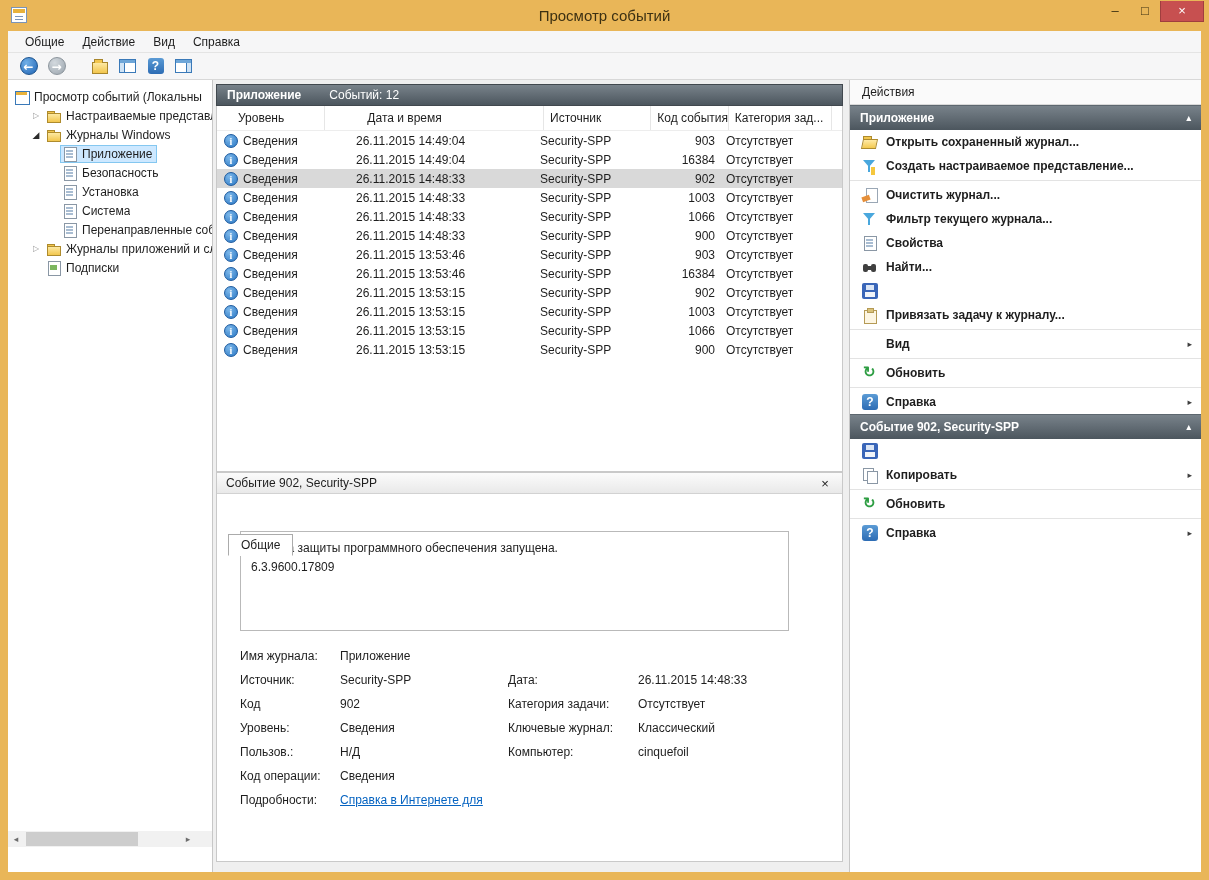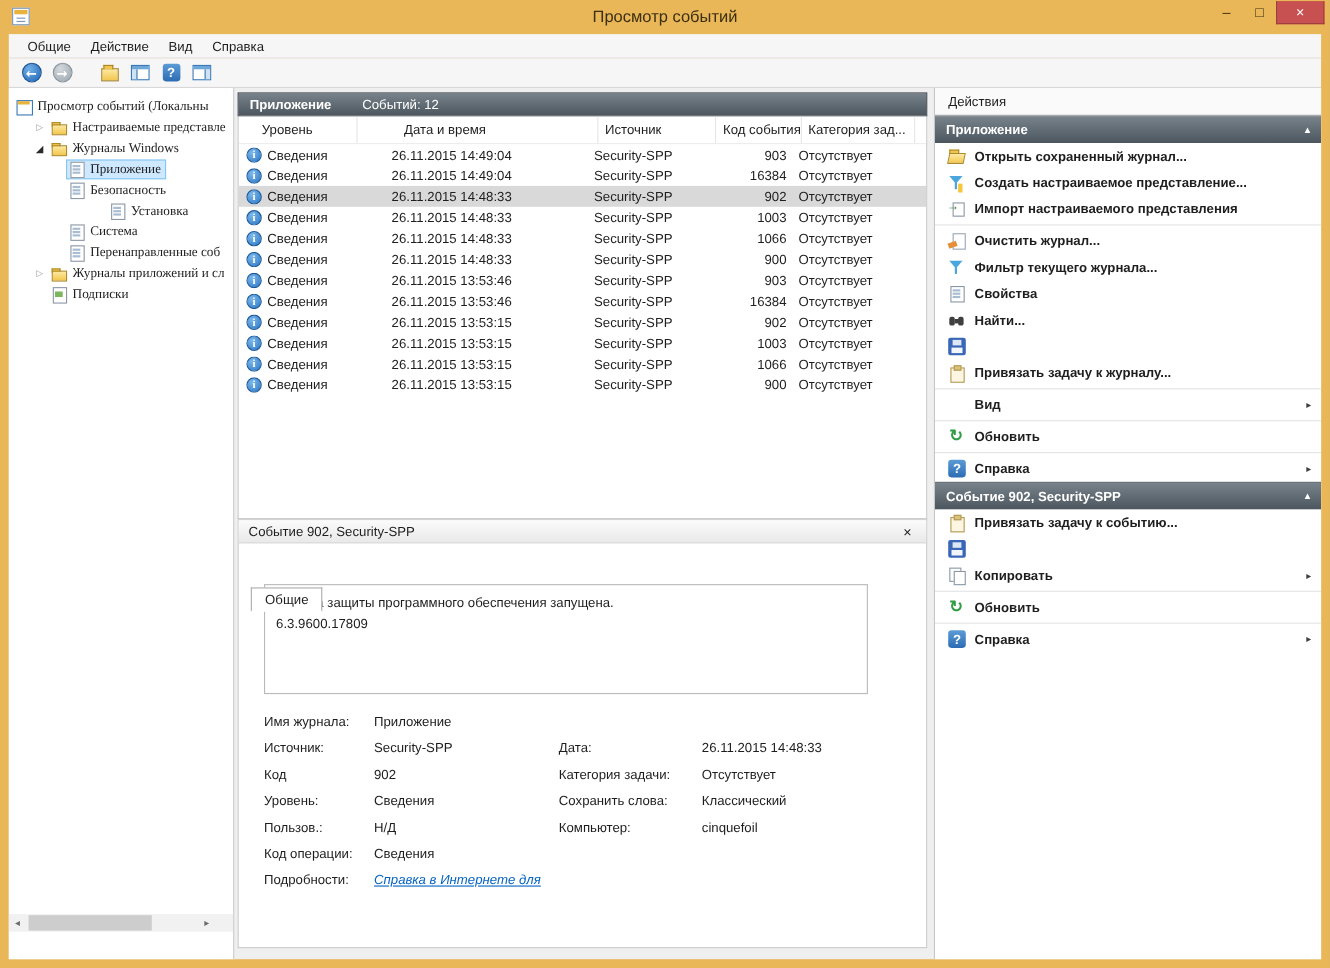--- a/index.html
+++ b/index.html
@@ -39,21 +39,21 @@
   .tbicn.action-pane-toggle::before{content:'';position:absolute;right:0;top:3px;width:4px;bottom:0;background:#cfe3f5;border-left:1px solid #3a79b8;}
   .tbicn.help{width:16px;height:16px;background:linear-gradient(#5b9bd5,#2d6cb4);border-radius:3px;}
   .tbicn.help::before{content:'?';position:absolute;left:0;right:0;top:0;text-align:center;color:#fff;font:bold 12px/16px "Liberation Sans",sans-serif;}
 
   
   .content{position:absolute;top:80px;left:8px;right:8px;bottom:8px;background:#efefef;}
 
   
   .tree{position:absolute;left:0;top:0;bottom:0;width:205px;background:#fff;border-right:1px solid #c7c7c7;overflow:hidden;}
   .tree-items{padding-top:7px;}
-  .tree-row{height:19px;display:flex;align-items:center;white-space:nowrap;font-family:Liberation Serif, serif;}
+  .tree-row{height:19px;display:flex;align-items:center;white-space:nowrap;}
   .expander{width:16px;min-width:16px;text-align:center;font-size:8px;color:#9a9a9a;}
   .expander.expanded{color:#2b2b2b;font-size:9px;}
   .node-box{display:flex;align-items:center;height:18px;padding:0 4px 0 1px;border:1px solid transparent;}
   .node-box.selected{background:var(--sel-tree);border-color:#84c7f0;}
   .node-box .icn{margin-right:4px;}
   .tree-label{overflow:hidden;}
 
   .hscroll{position:absolute;left:0;bottom:25px;height:16px;width:188px;background:#f1f1f1;display:flex;}
   .sarrow{width:16px;text-align:center;font-size:9px;line-height:16px;color:#6d6d6d;}
   .strack{flex:1;position:relative;}
@@ -78,21 +78,21 @@
 
   
   .detail{position:absolute;top:392px;left:0;right:0;bottom:10px;background:#fff;border:1px solid #c9c9c9;}
   .detail-header{height:21px;background:linear-gradient(#fbfbfb,#e9e9e9);border-bottom:1px solid #d2d2d2;display:flex;align-items:center;padding:0 9px;}
   .detail-close{margin-left:auto;width:16px;text-align:center;font-size:13px;color:#222;}
   .tabs{position:absolute;top:29px;left:11px;display:flex;margin-top:32px;}
   .tab{height:21px;padding:3px 12px 0;background:#f1f1f1;border:1px solid #ababab;margin-right:2px;}
   .tab.active{background:#fff;border-bottom-color:#fff;height:22px;position:relative;z-index:2;}
   .desc-box{position:absolute;top:58px;left:23px;right:53px;height:100px;background:#fff;border:1px solid #b9b9b9;padding:7px 10px;line-height:1.55;overflow:hidden;}
   .fields{position:absolute;top:176px;left:23px;right:18px;display:grid;grid-template-columns:100px 168px 130px 1fr;row-gap:10px;}
-  .link{color:var(--link);text-decoration:underline;font-style:italic;}
+  .link{color:var(--link);text-decoration:underline;}
 
   
   .actions{position:absolute;right:0;top:0;bottom:0;width:352px;background:#fff;border-left:1px solid #c7c7c7;overflow:hidden;}
   .actions-title{height:25px;line-height:25px;padding-left:12px;background:#fafafa;border-bottom:1px solid #d9d9d9;}
   .actions-body{position:absolute;top:25px;left:0;right:0;bottom:0;}
   .action-section-header{height:25px;display:flex;align-items:center;padding:0 10px;background:linear-gradient(var(--hdr-top),var(--hdr-bot));color:#fff;font-weight:bold;border-top:1px solid #5d676f;}
   .chev{margin-left:auto;font-size:9px;}
   .action-item{height:24px;display:flex;align-items:center;padding:0 9px 0 12px;}
   .action-item .icn{margin-right:8px;}
   .action-label{flex:1;overflow:hidden;white-space:nowrap;font-weight:bold;}
@@ -207,21 +207,21 @@
               <span class="tree-label">Приложение</span>
             </span>
           </div>
           <div class="tree-row" style="padding-left: 36px;">
             <span class="expander"></span>
             <span class="node-box">
               <span class="icn log"></span>
               <span class="tree-label">Безопасность</span>
             </span>
           </div>
-          <div class="tree-row" style="padding-left: 36px; margin-left: 37px;">
+          <div class="tree-row" style="padding-left: 36px;">
             <span class="expander"></span>
             <span class="node-box">
               <span class="icn log"></span>
               <span class="tree-label">Установка</span>
             </span>
           </div>
           <div class="tree-row" style="padding-left: 36px;">
             <span class="expander"></span>
             <span class="node-box">
               <span class="icn log"></span>
@@ -420,21 +420,21 @@
             <div class="f-label">Источник:</div>
             <div class="f-value">Security-SPP</div>
             <div class="f-label">Дата:</div>
             <div class="f-value">26.11.2015 14:48:33</div>
             <div class="f-label">Код</div>
             <div class="f-value">902</div>
             <div class="f-label">Категория задачи:</div>
             <div class="f-value">Отсутствует</div>
             <div class="f-label">Уровень:</div>
             <div class="f-value">Сведения</div>
-            <div class="f-label">Сохранить слова:</div>
+            <div class="f-label">Ключевые журнал:</div>
             <div class="f-value">Классический</div>
             <div class="f-label">Пользов.:</div>
             <div class="f-value">Н/Д</div>
             <div class="f-label">Компьютер:</div>
             <div class="f-value">cinquefoil</div>
             <div class="f-label">Код операции:</div>
             <div class="f-value">Сведения</div>
             <div class="f-label"></div>
             <div class="f-value"></div>
             <div class="f-label">Подробности:</div>
@@ -453,24 +453,20 @@
             <span class="chev">▴</span>
           </div>
           <div class="action-item">
             <span class="icn open-folder"></span>
             <span class="action-label">Открыть сохраненный журнал...</span>
           </div>
           <div class="action-item">
             <span class="icn filter-new"></span>
             <span class="action-label">Создать настраиваемое представление...</span>
           </div>
-          <div class="action-item">
-            <span class="icn import"></span>
-            <span class="action-label">Импорт настраиваемого представления</span>
-          </div>
           <div class="action-sep"></div>
           <div class="action-item">
             <span class="icn clear"></span>
             <span class="action-label">Очистить журнал...</span>
           </div>
           <div class="action-item">
             <span class="icn filter"></span>
             <span class="action-label">Фильтр текущего журнала...</span>
           </div>
           <div class="action-item">
@@ -503,24 +499,20 @@
           <div class="action-item">
             <span class="icn help"></span>
             <span class="action-label">Справка</span>
             <span class="submenu-arrow">▸</span>
           </div>
           <div class="action-section-header">
             <span class="sec-title">Событие 902, Security-SPP</span>
             <span class="chev">▴</span>
           </div>
           <div class="action-item">
-            <span class="icn task"></span>
-            <span class="action-label">Привязать задачу к событию...</span>
-          </div>
-          <div class="action-item">
             <span class="icn save"></span>
           </div>
           <div class="action-item">
             <span class="icn copy"></span>
             <span class="action-label">Копировать</span>
             <span class="submenu-arrow">▸</span>
           </div>
           <div class="action-sep"></div>
           <div class="action-item">
             <span class="icn refresh"></span>

